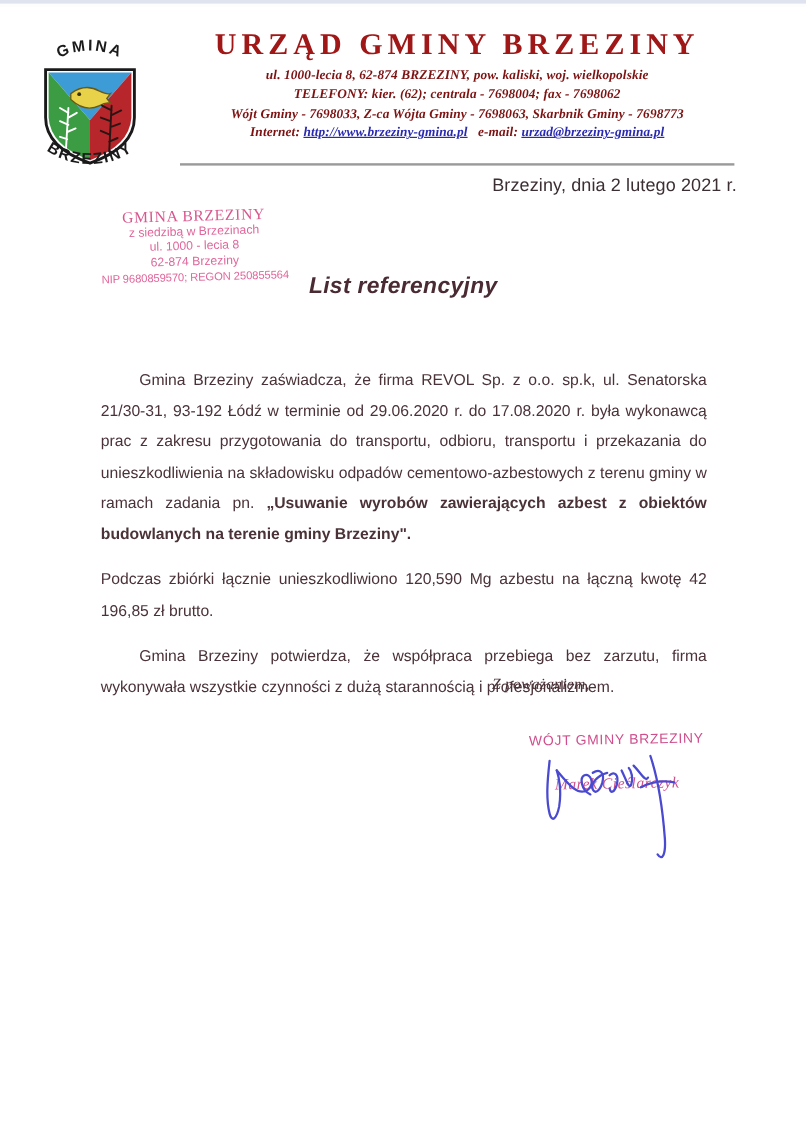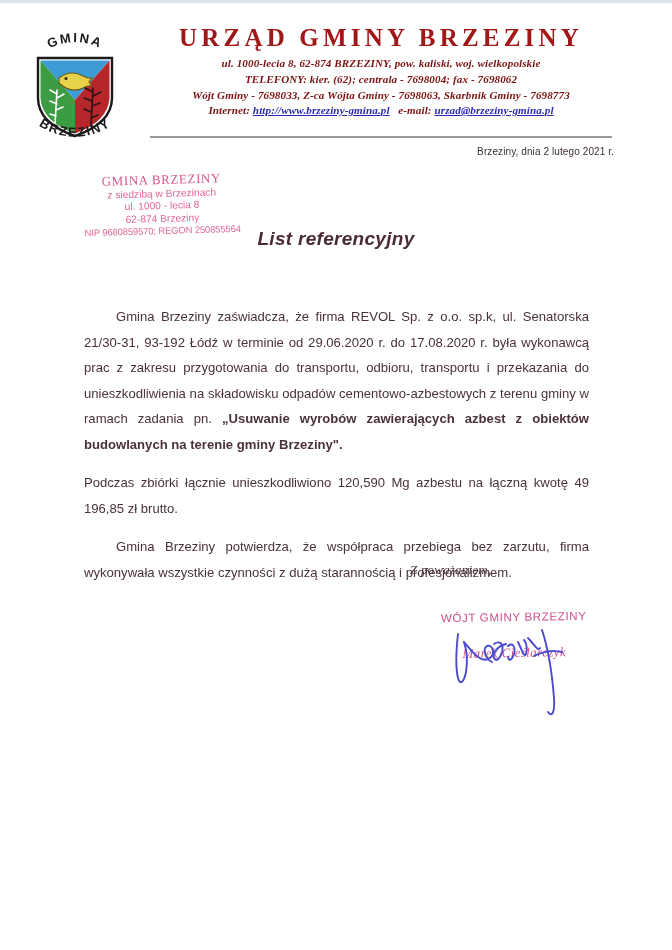--- a/index.html
+++ b/index.html
@@ -84,21 +84,21 @@
     width: 462px;
     height: 2px;
     background: #9a9a9a;
   }
 
   
   .date-line {
     position: absolute;
     right: 58px;
     top: 140px;
-    font-size: 10px;
+    font-size: 15px;
     color: #3c2f33;
     letter-spacing: 0.1px;
   }
 
   
   .org-stamp {
     position: absolute;
     left: 62px;
     top: 166px;
     width: 200px;
@@ -257,21 +257,21 @@
       <div class="s2">z siedzibą w Brzezinach</div>
       <div class="s3">ul. 1000 - lecia 8</div>
       <div class="s4">62-874 Brzeziny</div>
       <div class="s5">NIP 9680859570; REGON 250855564</div>
     </div>
 
     <div class="doc-title">List referencyjny</div>
 
     <div class="body-block">
       <p class="para indent"><span>Gmina Brzeziny zaświadcza, że firma REVOL Sp. z o.o. sp.k, ul. Senatorska 21/30-31, 93-192 Łódź w terminie od 29.06.2020 r. do 17.08.2020 r. była wykonawcą prac z zakresu przygotowania do transportu, odbioru, transportu i przekazania do unieszkodliwienia na składowisku odpadów cementowo-azbestowych z terenu gminy w ramach zadania pn. </span><b>„Usuwanie wyrobów zawierających azbest z obiektów budowlanych na terenie gminy Brzeziny".</b></p>
-      <p class="para gap">Podczas zbiórki łącznie unieszkodliwiono 120,590 Mg azbestu na łączną kwotę 49 196,85 zł brutto.</p>
+      <p class="para gap">Podczas zbiórki łącznie unieszkodliwiono 120,590 Mg azbestu na łączną kwotę 42 196,85 zł brutto.</p>
       <p class="para indent gap">Gmina Brzeziny potwierdza, że współpraca przebiega bez zarzutu, firma wykonywała wszystkie czynności z dużą starannością i profesjonalizmem.</p>
     </div>
 
     <div class="closing">Z poważaniem,</div>
 
     <div class="sig-stamp">
       <div class="sig-title">WÓJT GMINY BRZEZINY</div>
       <div class="sig-name">Marek Cieślarczyk</div>
     </div>
 

